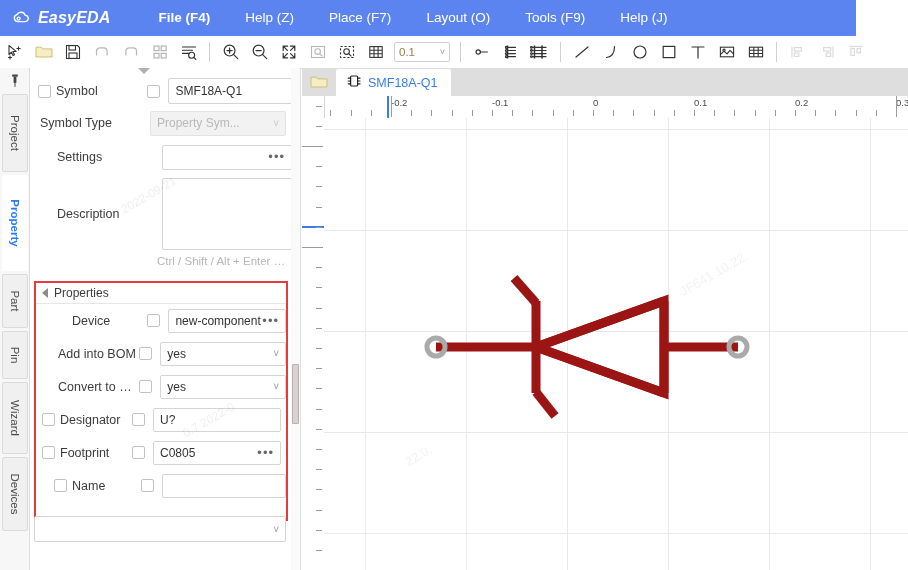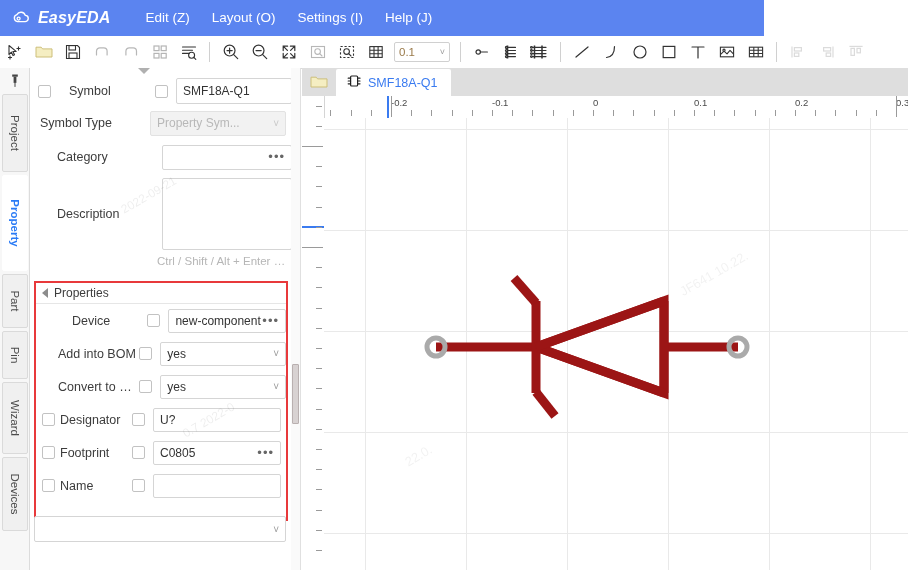--- a/index.html
+++ b/index.html
@@ -6,22 +6,22 @@
   body{
     width:908px;height:570px;overflow:hidden;
     font-family:"Liberation Sans", sans-serif;
     background:#ffffff;color:#333;
     -webkit-font-smoothing:antialiased;
   }
   .app{position:relative;width:908px;height:570px;}
 
   
   .menubar{
-    position:absolute;left:0;top:0;width:764px;height:36px;
-    background:#5b84f0;display:flex;align-items:center;
+    position:absolute;left:0;top:0;width:856px;height:36px;
+    background:#5b84f0;display:flex;align-items:center;gap:13px;
   }
   .brand{display:flex;align-items:center;gap:6px;margin-left:12px;margin-right:24px;}
   .brand-mark{width:20px;height:20px;position:relative;}
   .brand-text{color:#fff;font-size:16px;font-weight:bold;font-style:italic;letter-spacing:.2px;}
   .menu-item{
     color:#fff;font-size:13.5px;padding:0 11px;height:36px;line-height:36px;
     white-space:nowrap;cursor:default;
   }
   .menu-item.bold{font-weight:bold;}
 
@@ -153,23 +153,25 @@
   <div class="menubar">
     <div class="brand">
       <span class="brand-mark">
         <svg width="20" height="20" viewBox="0 0 20 20">
           <path d="M5.4 13.6h7.6a3.1 3.1 0 0 0 .3-6.2A4.6 4.6 0 0 0 4.9 6.6a3.6 3.6 0 0 0 .5 7z" fill="none" stroke="#fff" stroke-width="1.4"></path>
           <circle cx="6.6" cy="10.6" r="1.5" fill="none" stroke="#fff" stroke-width="1.3"></circle>
         </svg>
       </span>
       <span class="brand-text">EasyEDA</span>
     </div>
-    <div class="menu-item">Edit (Z)</div>
+    <div class="menu-item bold">File (F4)</div>
+    <div class="menu-item">Help (Z)</div>
+    <div class="menu-item">Place (F7)</div>
     <div class="menu-item">Layout (O)</div>
-    <div class="menu-item">Settings (I)</div>
+    <div class="menu-item">Tools (F9)</div>
     <div class="menu-item">Help (J)</div>
   </div>
 
   <div class="toolbar">
 
     <div class="tb">
       <svg width="18" height="18" viewBox="0 0 18 18">
           <g fill="none" stroke="#333" stroke-width="1.1">
         <path d="M3 2.5l0 9 2.4-2.3 1.6 3.4 1.5-.8-1.6-3.3 3.2-.1z" stroke-linejoin="round"></path>
         <path d="M12.5 3.5v4M10.5 5.5h4"></path>
@@ -446,37 +448,37 @@
         <span>Devices</span>
       </div>
   </div>
 
   <div class="panel">
 
     <div class="collapse-arrow"></div>
 
     <div class="row" style="height:30px;margin-top:8px;">
       <span class="cb"></span>
-      <span class="lbl" style="margin-left:18px;width:84px;">Symbol</span>
+      <span class="lbl" style="margin-left:5px;width:84px;">Symbol</span>
       <span class="cb" style="margin-left:12px;"></span>
       <span class="fld" style="width:130px;margin-left:8px;height:26px;">
         <span>SMF18A-Q1</span>
       </span>
     </div>
 
     <div class="row">
       <span class="lbl" style="margin-left:2px;width:110px;">Symbol Type</span>
       <span class="fld dis" style="width:136px;margin-left:0px;height:25px;">
         <span>Property Sym...</span>
         <span class="caret gray">˅</span>
       </span>
     </div>
 
     <div class="row">
-      <span class="lbl" style="margin-left:19px;width:110px;">Category</span>
+      <span class="lbl" style="margin-left:19px;width:110px;">Settings</span>
       <span class="fld" style="width:136px;height:25px;">
         <span></span>
         <span class="dots">•••</span>
       </span>
     </div>
 
     <div class="row" style="height:80px;align-items:center;">
       <span class="lbl" style="margin-left:19px;width:110px;">Description</span>
       <span class="fld" style="width:136px;height:72px;align-items:flex-start;padding-top:4px;">
         <span></span>
@@ -531,21 +533,21 @@
       <div class="row" style="height:33px;padding-left:0;">
         <span class="cb" style="margin-left:6px;"></span>
         <span class="lbl" style="margin-left:5px;width:72px;">Footprint</span>
         <span class="cb"></span>
         <span class="fld" style="width:128px;margin-left:8px;">
           <span>C0805</span>
           <span class="dots">•••</span>
         </span>
       </div>
 
-      <div class="row" style="height:33px;padding-left:0;">
+      <div class="row" style="height:33px;padding-left:12px;">
         <span class="cb" style="margin-left:6px;"></span>
         <span class="lbl" style="margin-left:5px;width:72px;">Name</span>
         <span class="cb"></span>
         <span class="fld" style="width:128px;margin-left:8px;">
           <span></span>
         </span>
       </div>
     </div>
 
     <div class="fld" style="position:absolute;left:4px;top:448px;width:252px;height:26px;">

